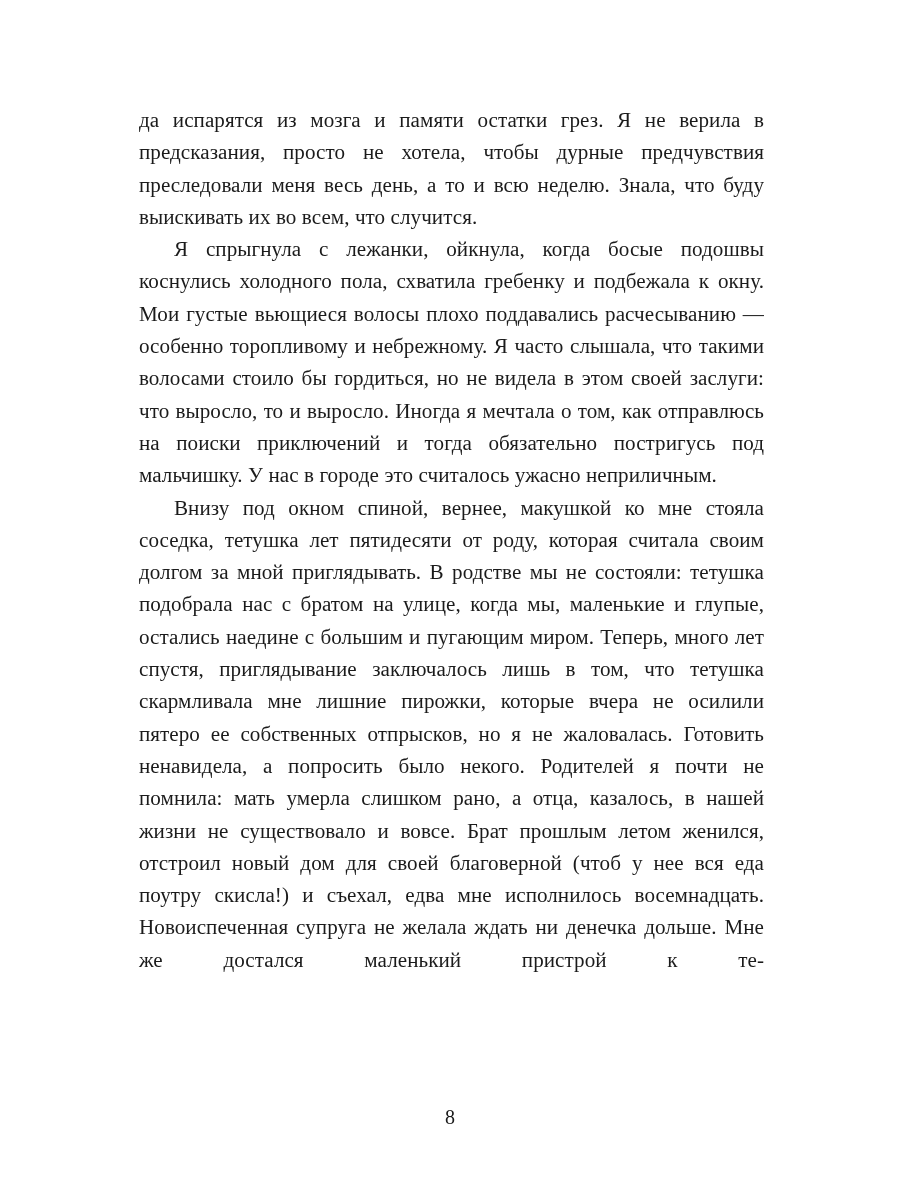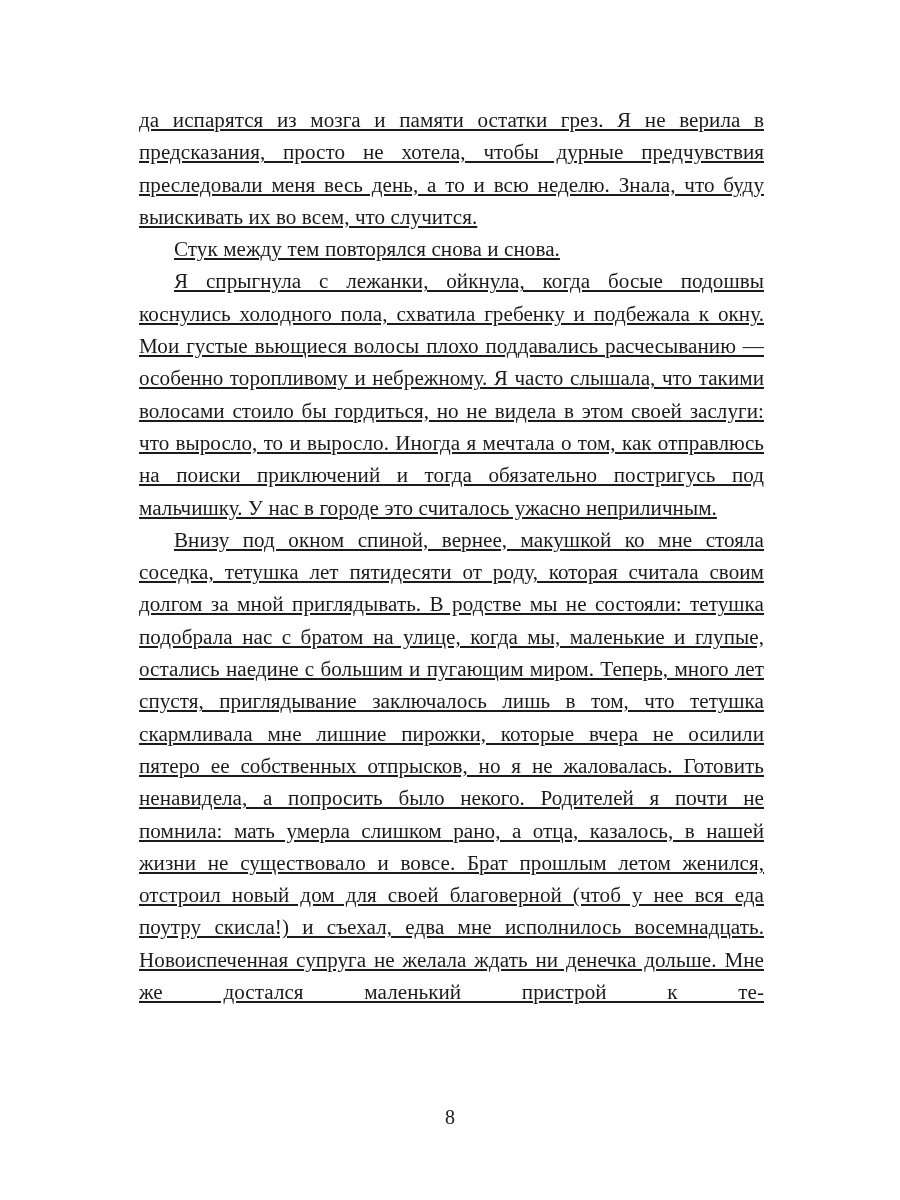--- a/index.html
+++ b/index.html
@@ -34,21 +34,20 @@
   .para {
     margin: 0;
     font-size: 21.1px;
     line-height: 32.3px;
     text-align: justify;
     text-justify: inter-word;
     text-indent: 0;
     hyphens: none;
     word-spacing: 0.1px;
     letter-spacing: 0.05px;
-    text-decoration: underline;
   }
 
   .para.indent {
     text-indent: 35px;
   }
 
   
   .para::after {
     content: "";
     display: inline-block;
@@ -72,21 +71,20 @@
 </style>
 </head>
 <body>
 
 <div class="page">
 
   <div class="text-column">
 
     <p class="para no-stretch">да испарятся из мозга и памяти остатки грез. Я не верила в предсказания, просто не хотела, чтобы дурные предчувствия преследовали меня весь день, а то и всю неделю. Знала, что буду выискивать их во всем, что случится.</p>
 
-    <p class="para indent no-stretch">Стук между тем повторялся снова и снова.</p>
 
     <p class="para indent no-stretch">Я спрыгнула с лежанки, ойкнула, когда босые подошвы коснулись холодного пола, схватила гребенку и подбежала к окну. Мои густые вьющиеся волосы плохо поддавались расчесыванию — особенно торопливому и небрежному. Я часто слышала, что такими волосами стоило бы гордиться, но не видела в этом своей заслуги: что выросло, то и выросло. Иногда я мечтала о том, как отправлюсь на поиски приключений и тогда обязательно постригусь под мальчишку. У нас в городе это считалось ужасно неприличным.</p>
 
     <p class="para indent">Внизу под окном спиной, вернее, макушкой ко мне стояла соседка, тетушка лет пятидесяти от роду, которая считала своим долгом за мной приглядывать. В родстве мы не состояли: тетушка подобрала нас с братом на улице, когда мы, маленькие и глупые, остались наедине с большим и пугающим миром. Теперь, много лет спустя, приглядывание заключалось лишь в том, что тетушка скармливала мне лишние пирожки, которые вчера не осилили пятеро ее собственных отпрысков, но я не жаловалась. Готовить ненавидела, а попросить было некого. Родителей я почти не помнила: мать умерла слишком рано, а отца, казалось, в нашей жизни не существовало и вовсе. Брат прошлым летом женился, отстроил новый дом для своей благоверной (чтоб у нее вся еда поутру скисла!) и съехал, едва мне исполнилось восемнадцать. Новоиспеченная супруга не желала ждать ни денечка дольше. Мне же достался маленький пристрой к те-</p>
 
   </div>
 
   <div class="folio">8</div>
 
 </div>

